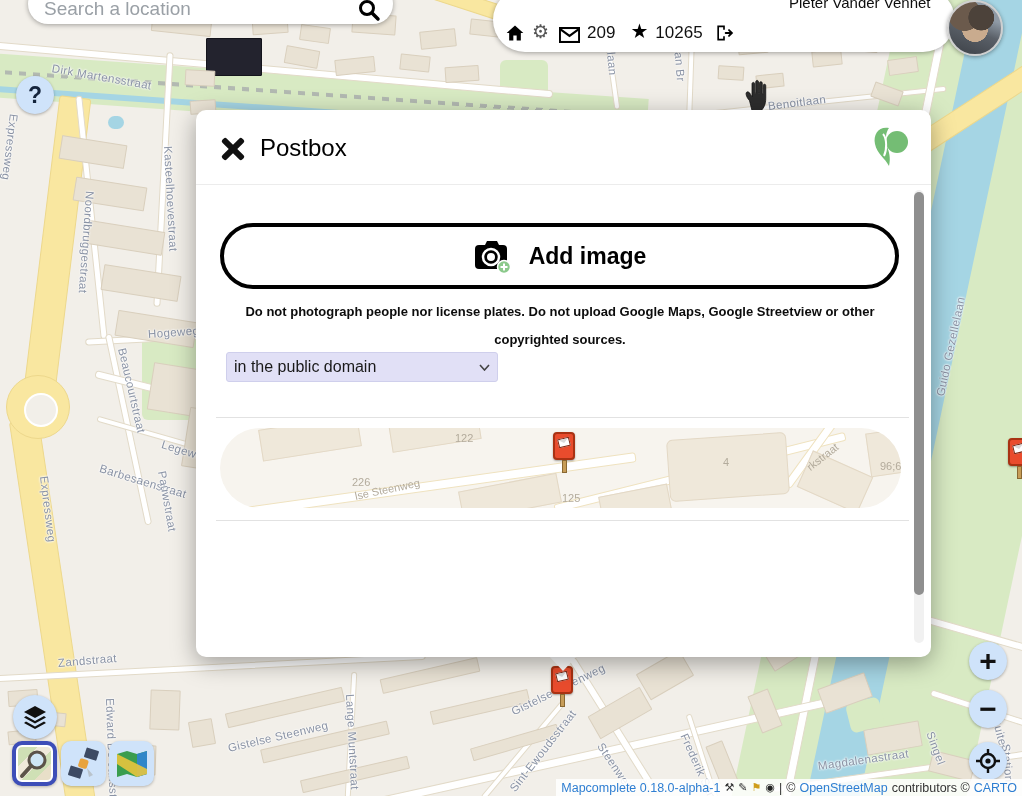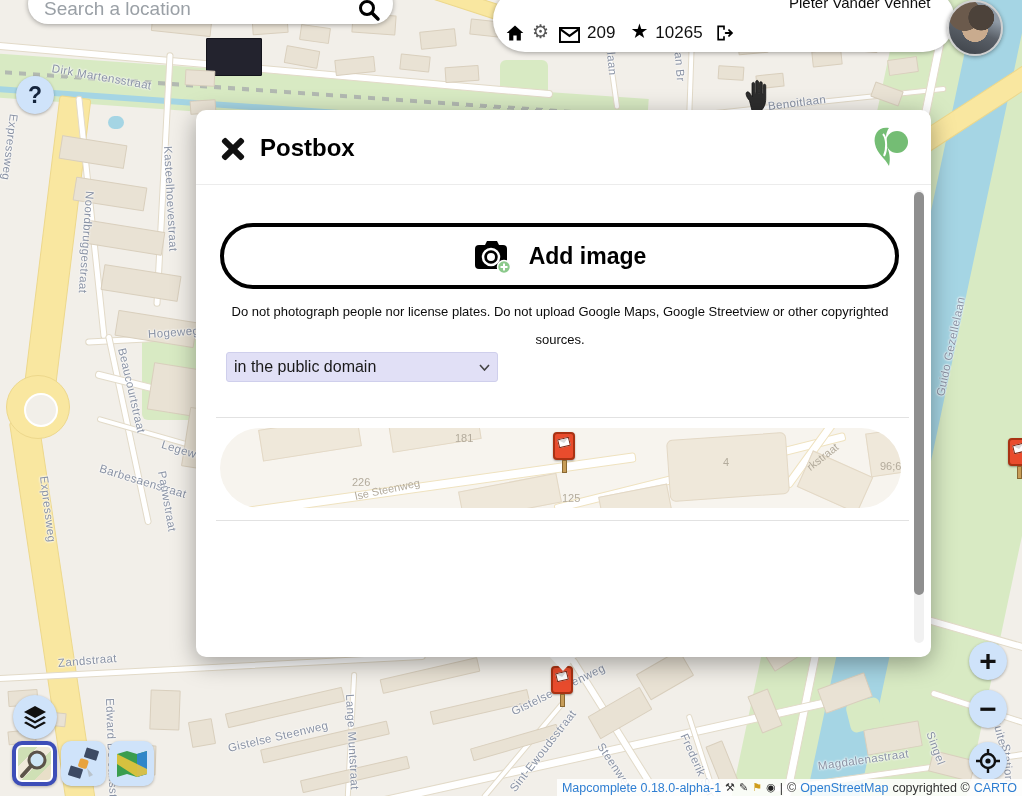--- a/index.html
+++ b/index.html
@@ -54,30 +54,30 @@
 
   
   #modal{position:absolute;left:196px;top:110px;width:735px;height:547px;background:#fff;border-radius:10px;
          box-shadow:0 6px 24px rgba(0,0,0,.35);z-index:20;}
   #modal-pointer{position:absolute;left:548px;top:655px;width:0;height:0;border-left:15px solid transparent;
          border-right:15px solid transparent;border-top:16px solid #fff;z-index:20;}
   #close-x{position:absolute;left:22px;top:24px;width:30px;height:30px;cursor:pointer;}
   #close-x i{position:absolute;left:1px;top:12px;width:28px;height:6px;background:#111;border-radius:2px;}
   #close-x i:first-child{transform:rotate(45deg);}
   #close-x i:last-child{transform:rotate(-45deg);}
-  #dlg-title{position:absolute;left:64px;top:24px;font-size:24px;font-weight:700;color:#000;}
+  #dlg-title{position:absolute;left:64px;top:24px;font-size:24px;font-weight:400;color:#000;}
   #dlg-logo{position:absolute;right:20px;top:14px;}
   #hdr-line{position:absolute;left:0;right:0;top:74px;border-top:1px solid #ececec;}
   #scroll-track{position:absolute;right:7px;top:80px;bottom:14px;width:10px;background:#f1f1f1;border-radius:5px;}
   #scroll-thumb{position:absolute;left:0;top:2px;width:10px;height:89%;background:#8f8f8f;border-radius:5px;cursor:pointer;}
   #add-image-btn{position:absolute;left:24px;top:113px;width:679px;height:66px;border:4px solid #000;border-radius:38px;
          background:#fff;display:flex;align-items:center;justify-content:center;gap:16px;cursor:pointer;}
   #add-image-btn span{font-size:23px;font-weight:700;color:#000;}
   #img-hint{position:absolute;left:30px;top:188px;width:668px;text-align:center;font-size:13px;color:#0c0c0c;
-         line-height:28px;}
+         line-height:28px;font-weight:bold;}
   #publish-row{position:absolute;left:24px;top:242px;display:flex;align-items:center;}
   #publish-text{font-size:17.5px;color:#111;}
   #license-select{width:272px;height:30px;margin-left:6px;font-size:16px;}
   .hline{position:absolute;left:20px;right:22px;border-top:1px solid #e2e2e2;}
   #minimap{position:absolute;left:24px;top:318px;width:681px;height:80px;border-radius:40px;overflow:hidden;
          background:#f7f4ee;cursor:grab;}
   .mm-bld{position:absolute;background:#efe8da;border:1px solid #e3d8c5;}
   .mm-road{position:absolute;background:#fff;border:1px solid #efe2bf;border-radius:3px;}
   .mm-label{position:absolute;font-size:11px;color:#b3ab9c;white-space:nowrap;transform-origin:left center;}
   #delete-btn{position:absolute;left:18px;top:458px;width:689px;height:48px;background:#d9e7f9;border-radius:6px;
@@ -355,21 +355,21 @@
       <div class="mm-road" style="left:330px;top:40px;width:300px;height:9px;transform:rotate(-14deg);"></div>
       <div class="mm-road" style="left:586px;top:-14px;width:9px;height:80px;transform:rotate(36deg);"></div>
       <div class="mm-bld" style="left:40px;top:-6px;width:100px;height:32px;transform:rotate(-9deg);"></div>
       <div class="mm-bld" style="left:170px;top:-10px;width:90px;height:28px;transform:rotate(-9deg);"></div>
       <div class="mm-bld" style="left:240px;top:54px;width:100px;height:30px;transform:rotate(-11deg);"></div>
       <div class="mm-bld" style="left:380px;top:62px;width:70px;height:26px;transform:rotate(-11deg);"></div>
       <div class="mm-bld" style="left:448px;top:8px;width:120px;height:62px;border-radius:6px;transform:rotate(-4deg);"></div>
       <div class="mm-bld" style="left:582px;top:34px;width:66px;height:40px;transform:rotate(24deg);"></div>
       <div class="mm-bld" style="left:648px;top:2px;width:50px;height:44px;transform:rotate(-8deg);"></div>
       <div class="layer">
-          <span class="mm-label" style="left: 235px; top: 4px; transform: rotate(0deg);">181</span>
+          <span class="mm-label" style="left: 235px; top: 4px; transform: rotate(0deg);">122</span>
           <span class="mm-label" style="left: 132px; top: 48px; transform: rotate(0deg);">226</span>
           <span class="mm-label" style="left: 342px; top: 64px; transform: rotate(0deg);">125</span>
           <span class="mm-label" style="left: 503px; top: 28px; transform: rotate(0deg);">4</span>
           <span class="mm-label" style="left: 660px; top: 32px; transform: rotate(0deg);">96;6</span>
           <span class="mm-label" style="left: 135px; top: 62px; transform: rotate(-12deg);">lse Steenweg</span>
           <span class="mm-label" style="left: 588px; top: 34px; transform: rotate(-38deg);">rkstraat</span>
         </div>
       <div class="postbox" style="left:333px;top:4px;">
         <div class="env"></div>
         <div class="pole"></div>
@@ -428,17 +428,17 @@
 
   <div id="attribution">
     <a>Mapcomplete 0.18.0-alpha-1</a>
     <span class="mini" style="color:#333;">⚒</span>
     <span class="mini" style="color:#333;">✎</span>
     <span class="mini" style="color:#cf9d1c;">⚑</span>
     <span class="mini" style="color:#222;">◉</span>
     <span>|</span>
     <span>©</span>
     <a>OpenStreetMap</a>
-    <span>copyrighted ©</span>
+    <span>contributors ©</span>
     <a>CARTO</a>
   </div>
 
 </div>
 
 </body></html>

